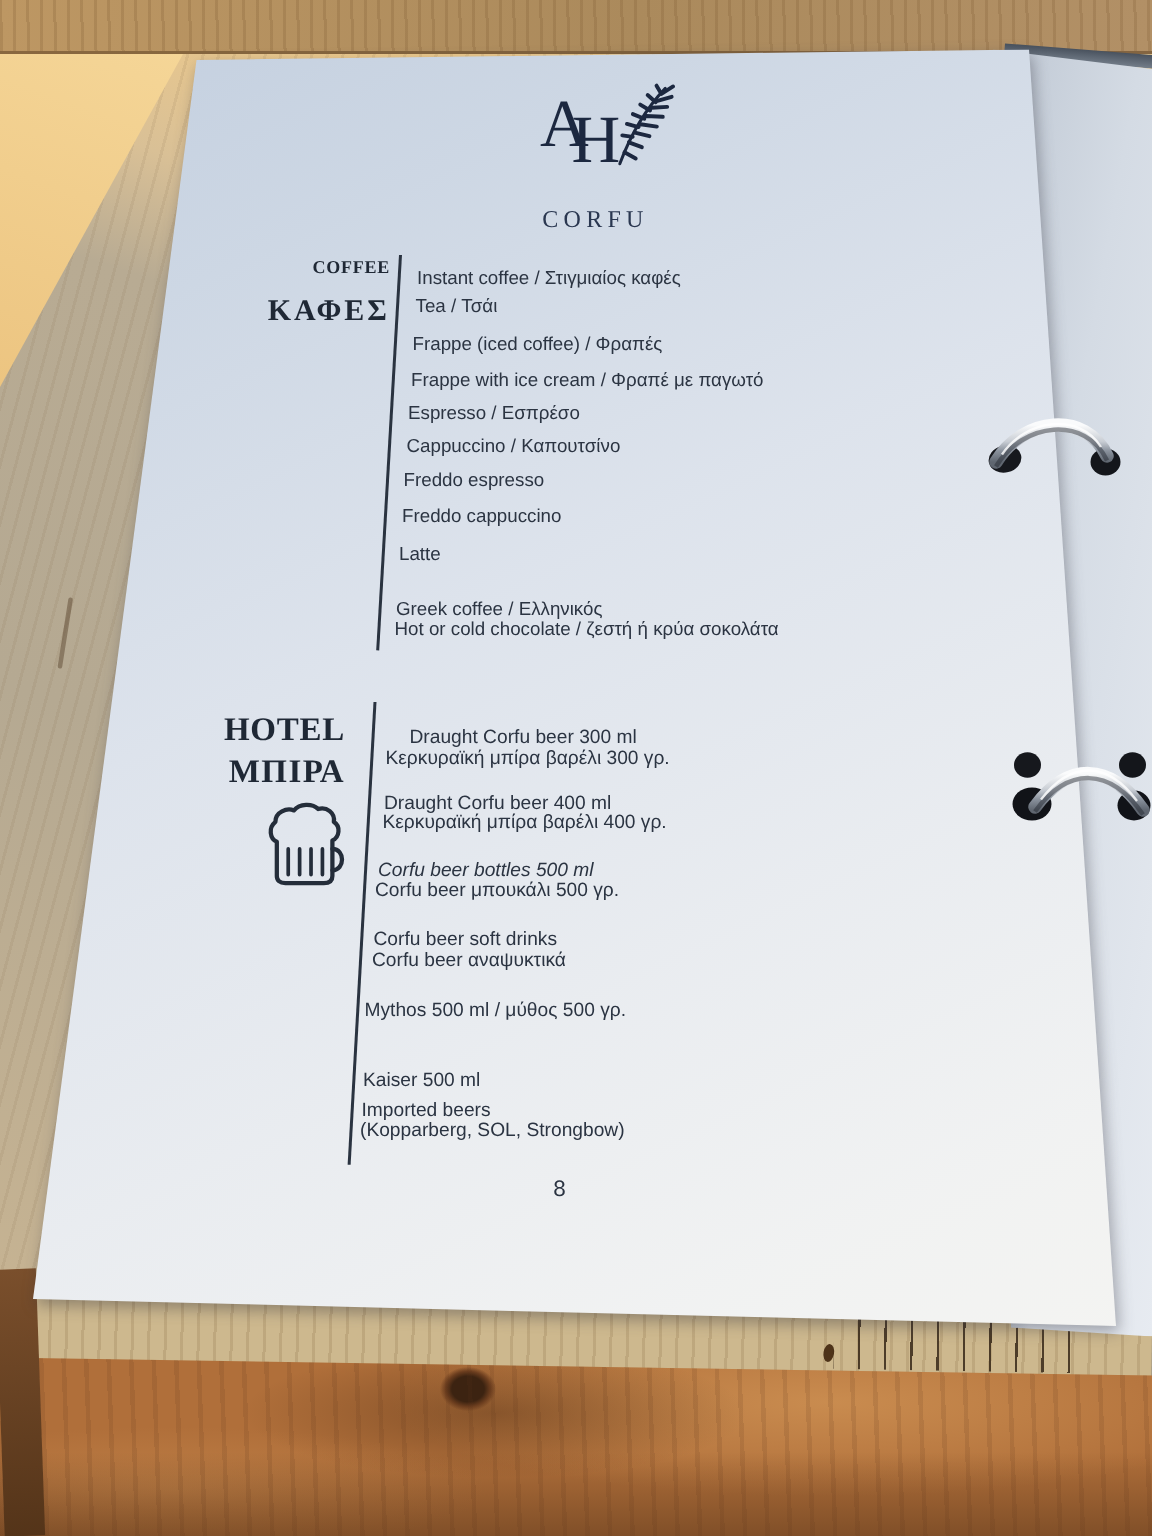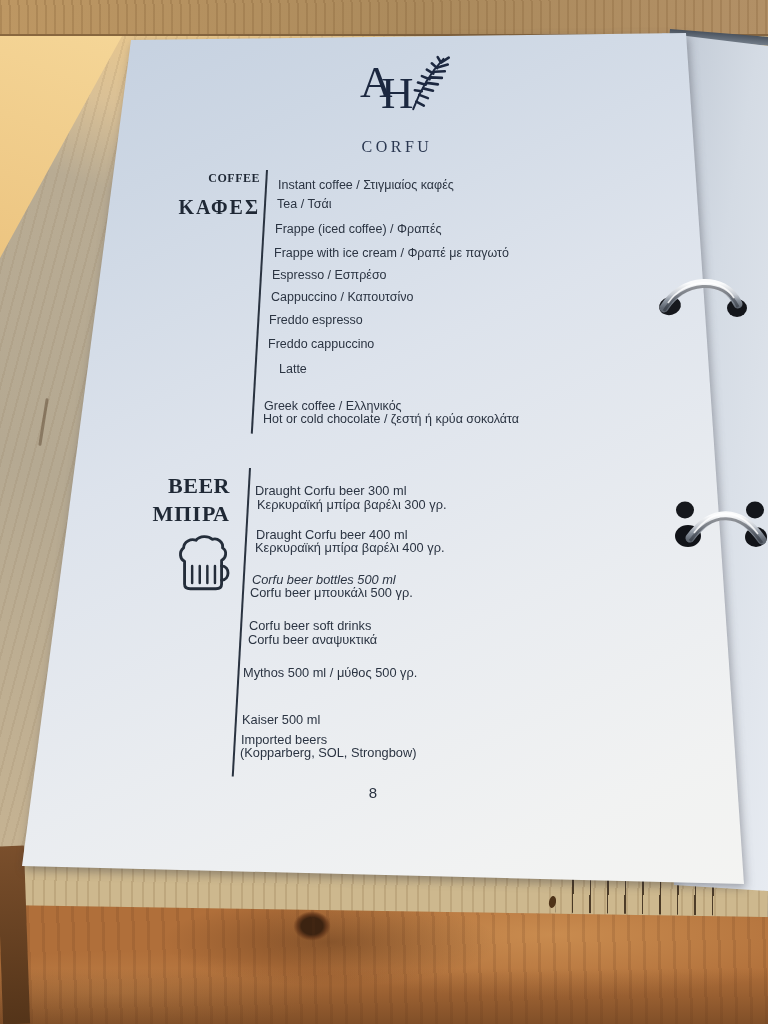--- a/index.html
+++ b/index.html
@@ -129,35 +129,35 @@
       <div class="rule rule-coffee"></div>
       <div id="coffee-items">
           <span class="iname" style="left: 278px; top: 150px;">Instant coffee / Στιγμιαίος καφές</span>
           <span class="iname" style="left: 277px; top: 169px;">Tea / Τσάι</span>
           <span class="iname" style="left: 275px; top: 194px;">Frappe (iced coffee) / Φραπές</span>
           <span class="iname" style="left: 274px; top: 218px;">Frappe with ice cream / Φραπέ με παγωτό</span>
           <span class="iname" style="left: 272px; top: 240px;">Espresso / Εσπρέσο</span>
           <span class="iname" style="left: 271px; top: 262px;">Cappuccino / Καπουτσίνο</span>
           <span class="iname" style="left: 269px; top: 285px;">Freddo espresso</span>
           <span class="iname" style="left: 268px; top: 309px;">Freddo cappuccino</span>
-          <span class="iname" style="left: 279px; top: 334px;">Latte</span>
+          <span class="iname" style="left: 266px; top: 334px;">Latte</span>
           <span class="iname" style="left: 264px; top: 359px; margin-top: 12px;">Greek coffee / Ελληνικός</span>
           <span class="iname" style="left: 263px; top: 384px;">Hot or cold chocolate / ζεστή ή κρύα σοκολάτα</span>
         </div>
 
-      <div class="sec-title beer-en">BEER</div>
+      <div class="sec-title beer-en">HOTEL</div>
       <div class="sec-title beer-el">ΜΠΙΡΑ</div>
       <svg class="mug" viewBox="0 0 60 64" fill="none" stroke="#242d3a" stroke-width="3" stroke-linecap="round" stroke-linejoin="round">
         <path d="M9,28 C4,26 3,18 8,14 C8,7 16,4 21,6 C25,1 34,1 38,5 C44,3 50,8 49,14 C54,17 53,25 48,27 L48,52 C48,56 45,57 42,57 L15,57 C11,57 9,55 9,52 Z"></path>
         <path d="M17,33 L17,51 M25,33 L25,51 M33,33 L33,51 M41,33 L41,51" stroke-width="2.6"></path>
         <path d="M48,33 C57,33 57,48 48,48"></path>
       </svg>
       <div class="rule rule-beer"></div>
       <div id="beer-items">
-          <span class="bline" style="left: 255px; top: 455px; text-align: right;">Draught Corfu beer 300 ml</span>
+          <span class="bline" style="left: 273px; top: 455px; text-align: right;">Draught Corfu beer 300 ml</span>
           <span class="bline" style="left: 257px; top: 469px;">Κερκυραϊκή μπίρα βαρέλι 300 γρ.</span>
           <span class="bline" style="left: 256px; top: 499px;">Draught Corfu beer 400 ml</span>
           <span class="bline" style="left: 255px; top: 512px;">Κερκυραϊκή μπίρα βαρέλι 400 γρ.</span>
           <span class="bline" style="left: 252px; top: 544px; font-style: italic;">Corfu beer bottles 500 ml</span>
           <span class="bline" style="left: 250px; top: 557px;">Corfu beer μπουκάλι 500 γρ.</span>
           <span class="bline" style="left: 249px; top: 590px;">Corfu beer soft drinks</span>
           <span class="bline" style="left: 248px; top: 604px;">Corfu beer αναψυκτικά</span>
           <span class="bline" style="left: 243px; top: 637px;">Mythos 500 ml / μύθος 500 γρ.</span>
           <span class="bline" style="left: 242px; top: 644px; margin-top: 40px;">Kaiser 500 ml</span>
           <span class="bline" style="left: 241px; top: 704px;">Imported beers</span>

